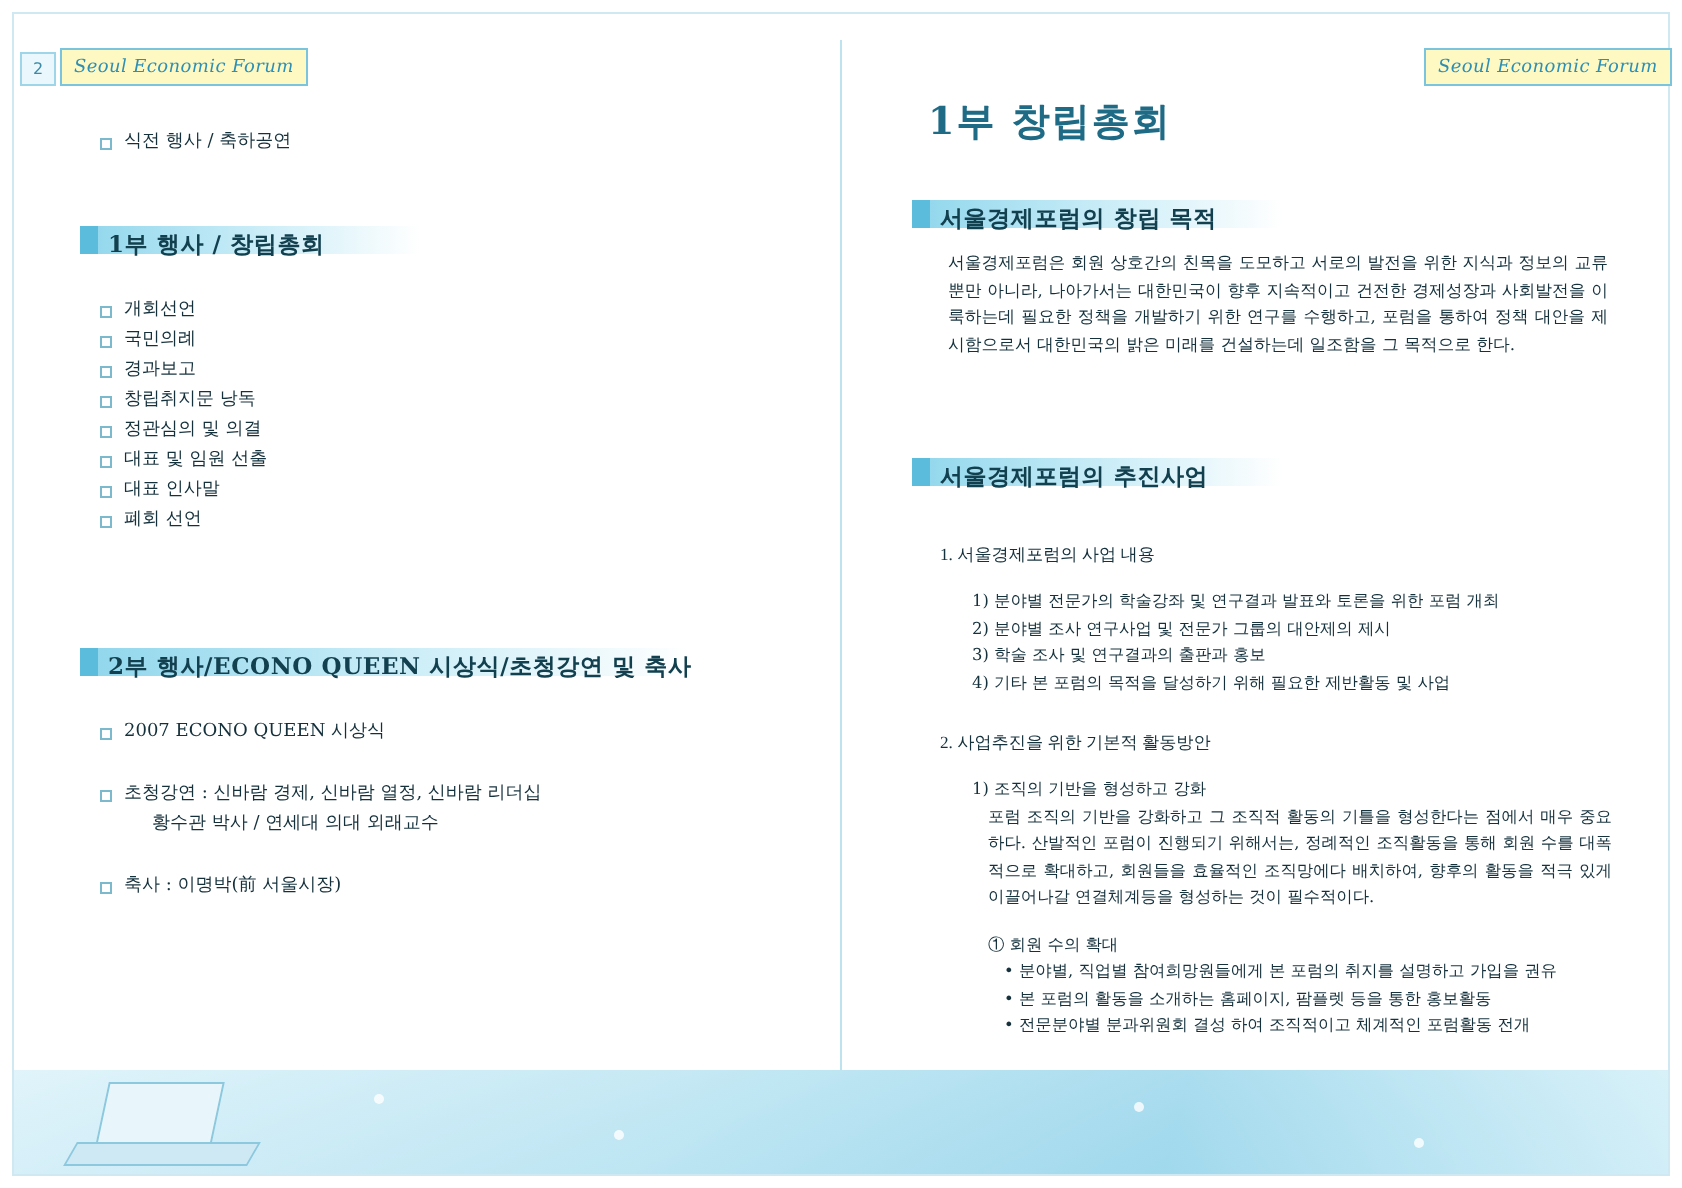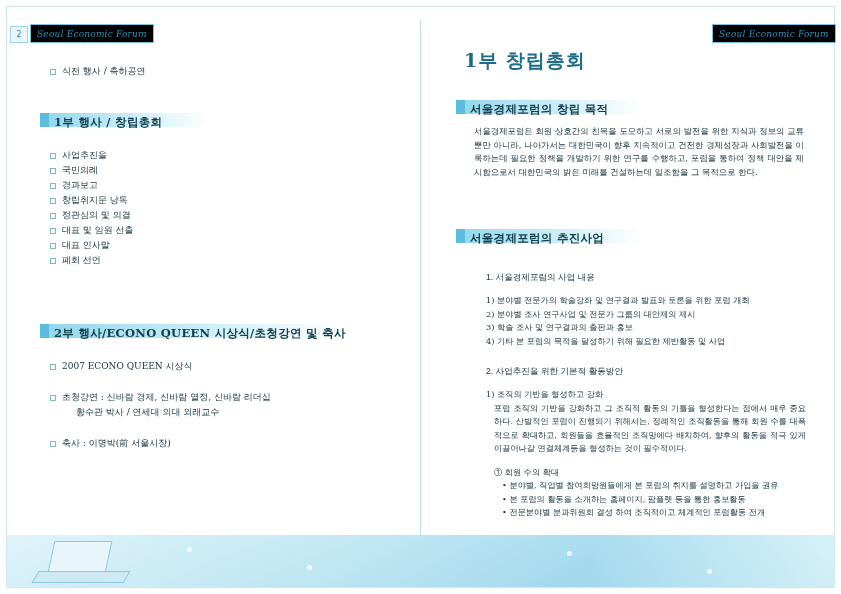--- a/index.html
+++ b/index.html
@@ -53,21 +53,21 @@
     text-align: center;
   }
   .pagenum.left { left: 10px; }
   .pagenum.right { left: 815px; }
 
   .logo-box {
     position: absolute;
     top: 24px;
     height: 19px;
     border: 1px solid #7bc4dd;
-    background: #000000;
+    background: #fef9c3;
     box-sizing: border-box;
     padding: 0 6px;
     display: flex;
     align-items: center;
   }
   .logo-box .logo-text {
     font-family: "DejaVu Serif", "Liberation Serif", serif;
     font-style: italic;
     font-size: 9px;
     color: #2e8fb5;
@@ -169,25 +169,25 @@
   .para {
     font-family: "DejaVu Serif", "Liberation Serif", serif;
     font-size: 8.4px;
     line-height: 13.5px;
     color: #15313c;
     margin: 6px 0 0 18px;
     width: 330px;
     text-align: justify;
   }
   .num-item {
-    font-family: Liberation Sans, sans-serif;
+    font-family: Liberation Serif, serif;
     font-size: 8.6px;
     line-height: 14px;
     color: #15313c;
-    margin-left: 30px;
+    margin-left: 14px;
   }
   .lvl2 {
     font-family: "DejaVu Serif", "Liberation Serif", serif;
     font-size: 8.2px;
     line-height: 13.5px;
     color: #15313c;
     margin-left: 30px;
   }
   .lvl3 {
     font-family: "DejaVu Serif", "Liberation Serif", serif;
@@ -273,21 +273,21 @@
     <div class="li">식전 행사 / 축하공연</div>
 
     <div class="spacer-34"></div>
 
     <div class="sec-head w2">
       <span class="bar"></span>
       <span class="marker"></span>
       <span class="txt">1부 행사 / 창립총회</span>
     </div>
     <div class="spacer-10"></div>
-    <div class="li">사업추진을</div>
+    <div class="li">개회선언</div>
     <div class="li">국민의례</div>
     <div class="li">경과보고</div>
     <div class="li">창립취지문 낭독</div>
     <div class="li">정관심의 및 의결</div>
     <div class="li">대표 및 임원 선출</div>
     <div class="li">대표 인사말</div>
     <div class="li">폐회 선언</div>
 
     <div class="spacer-34"></div>
     <div class="spacer-22"></div>

